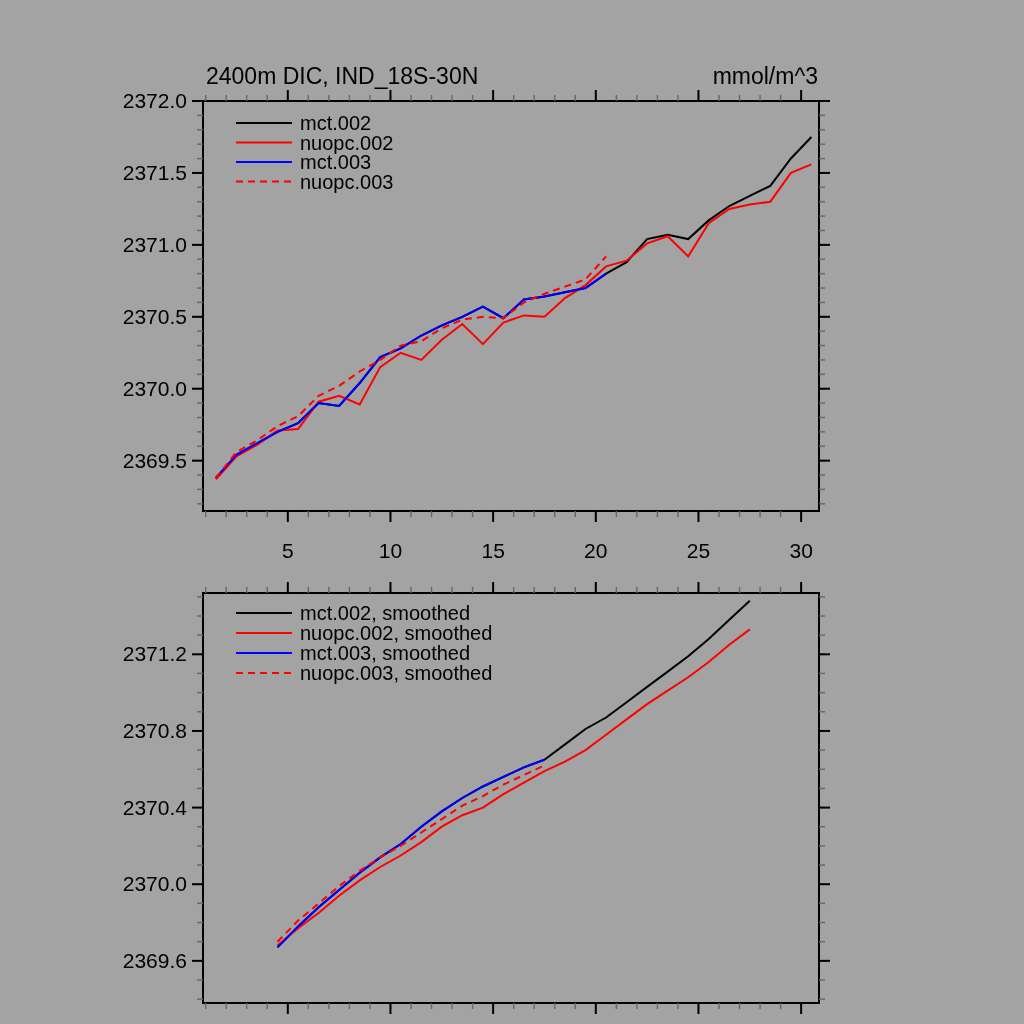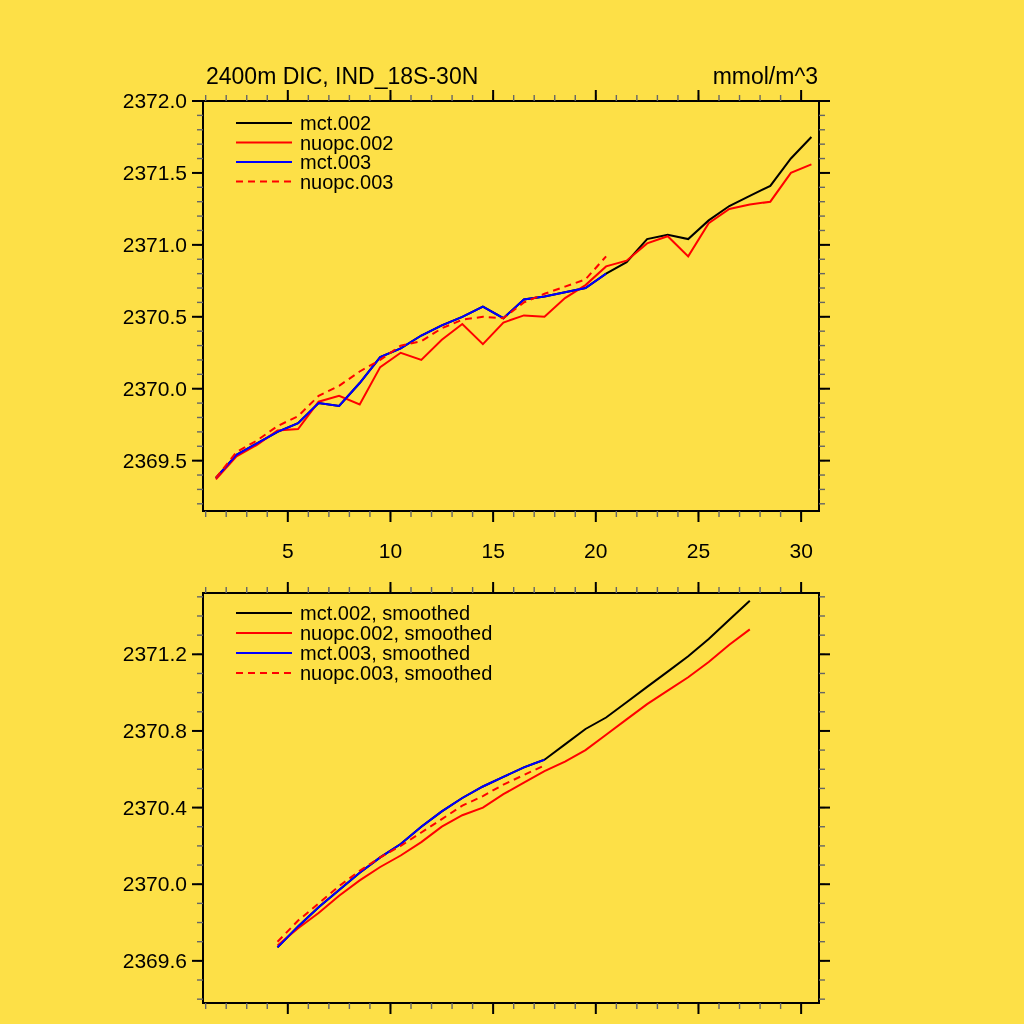--- a/index.html
+++ b/index.html
@@ -5,21 +5,21 @@
   html, body {
     margin: 0;
     padding: 0;
     background: #ffffff;
     font-family: "Liberation Sans", sans-serif;
   }
   .figure {
     position: relative;
     width: 1024px;
     height: 1024px;
-    background: #fde047;
+    background: #a3a3a3;
     overflow: hidden;
   }
   svg text {
     fill: #000000;
     font-family: "Liberation Sans", sans-serif;
   }
   .fig-title   { font-size: 23px; }
   .tick-label  { font-size: 21px; }
   .legend-text { font-size: 20px; }
 </style>

